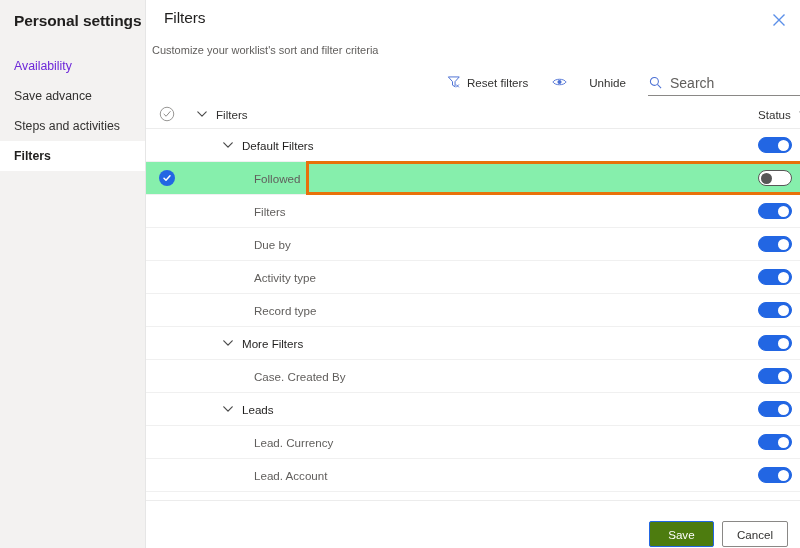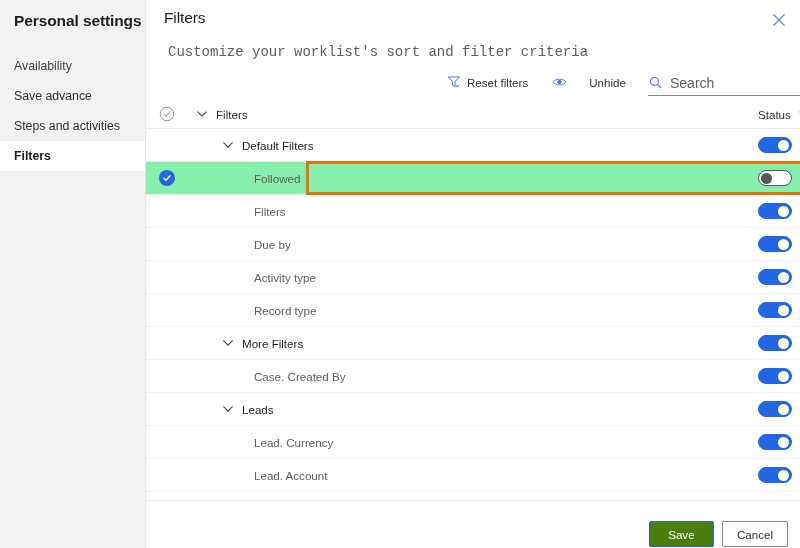--- a/index.html
+++ b/index.html
@@ -44,21 +44,21 @@
   .sidebar-item {
     height: 30px;
     line-height: 30px;
     padding-left: 14px;
     font-size: 12.3px;
     color: #323130;
     white-space: nowrap;
     cursor: pointer;
   }
   .sidebar-item.muted {
-    color: #404040;
+    color: #6d28d9;
   }
   .sidebar-item.active {
     background: #ffffff;
     color: #201f1e;
     font-weight: bold;
   }
 
   
   .panel {
     flex: 1 1 auto;
@@ -69,24 +69,23 @@
 
   .panel-header {
     padding: 9px 0 0 18px;
   }
   .panel-title {
     font-size: 15.5px;
     color: #201f1e;
     letter-spacing: -0.1px;
   }
   .panel-subtitle {
-    font-size: 14px;
+    font-size: 11px;
     color: #605e5c;
-    padding: 17px 0 0 22px;
-    font-family: Liberation Mono, monospace;
+    padding: 17px 0 0 6px;
   }
 
   .close-btn {
     position: absolute;
     top: 11px;
     right: 12px;
     width: 18px;
     height: 18px;
     display: flex;
     align-items: center;

